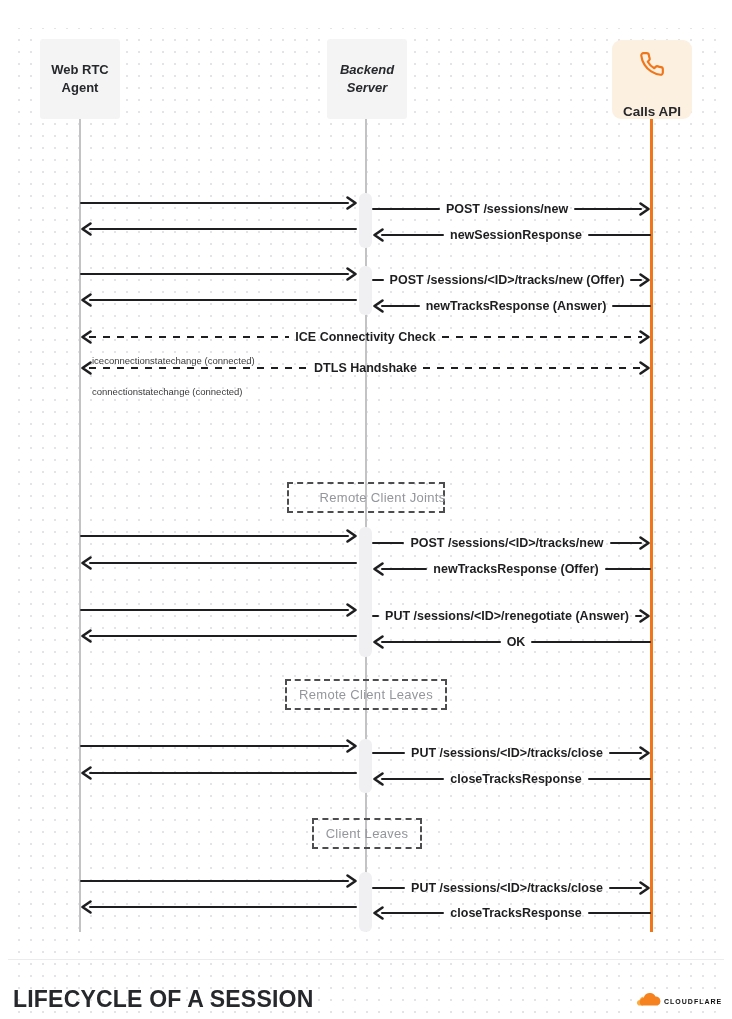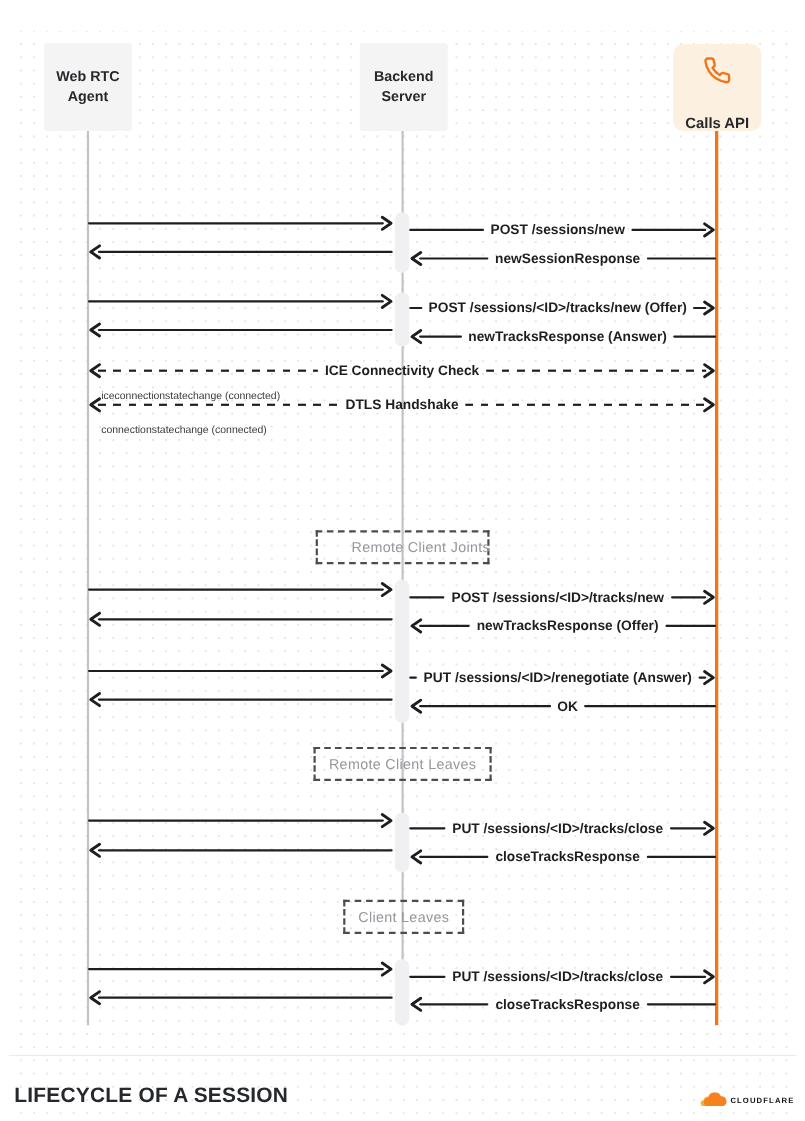--- a/index.html
+++ b/index.html
@@ -52,21 +52,21 @@
   .msg.orange .lbl{color:#f0761b;}
   .head{flex:0 0 auto;}
   .head polyline{fill:none;stroke:#1e1e20;stroke-width:2.6;stroke-linecap:round;stroke-linejoin:round;}
   .head.r{margin-left:-4px;}
   .head.l{transform:scaleX(-1);margin-right:-4px;}
   .msg.orange .head polyline{stroke:#f0761b;}
   
   .evt{position:absolute;font-size:9.5px;color:#3a3a3c;white-space:nowrap;margin-top:12px;}
   
   .footer-title{
-    position:absolute;left:13px;top:986px;font-size:19px;font-weight:700;
+    position:absolute;left:13px;top:986px;font-size:23px;font-weight:700;
     color:#26282b;letter-spacing:.2px;
   }
   .brand{position:absolute;left:636px;top:993px;display:flex;align-items:flex-end;}
   .brand .brand-word{
     font-size:7px;font-weight:700;color:#111111;letter-spacing:1px;margin-left:2px;
     margin-bottom:1px;
   }
 </style>
 </head>
 <body>
@@ -81,21 +81,21 @@
 
   <div class="bar" style="top:193px;height:55px;"></div>
   <div class="bar" style="top:266px;height:49px;"></div>
   <div class="bar" style="top:527px;height:130px;"></div>
   <div class="bar" style="top:739px;height:54px;"></div>
   <div class="bar" style="top:872px;height:60px;"></div>
 
   <div class="actor" style="left:40px;top:39px;">
     <span>Web RTC Agent</span>
   </div>
-  <div class="actor" style="left:327px;top:39px;">
+  <div class="actor" style="left:327px;top:39px;font-style:italic;">
     <span>Backend Server</span>
   </div>
   <div class="actor-calls" style="left:612px;top:40px;">
     <svg width="30" height="30" viewBox="0 0 24 24">
       <path d="M22 16.92v3a2 2 0 0 1-2.18 2 19.79 19.79 0 0 1-8.63-3.07 19.5 19.5 0 0 1-6-6 19.79 19.79 0 0 1-3.07-8.67A2 2 0 0 1 4.11 2h3a2 2 0 0 1 2 1.72 12.84 12.84 0 0 0 .7 2.81 2 2 0 0 1-.45 2.11L8.09 9.91a16 16 0 0 0 6 6l1.27-1.27a2 2 0 0 1 2.11-.45 12.84 12.84 0 0 0 2.81.7A2 2 0 0 1 22 16.92z" fill="none" stroke="#f0761b" stroke-width="2" stroke-linecap="round" stroke-linejoin="round"></path>
     </svg>
     <span class="cap">Calls API</span>
   </div>
 
   <div class="phase" style="left:287px;top:482px;width:158px;height:31px;padding-left:33px;">

